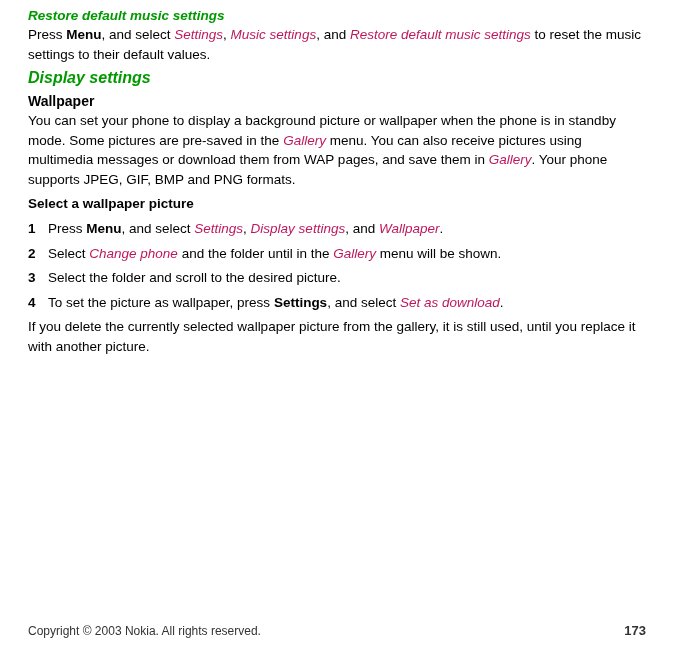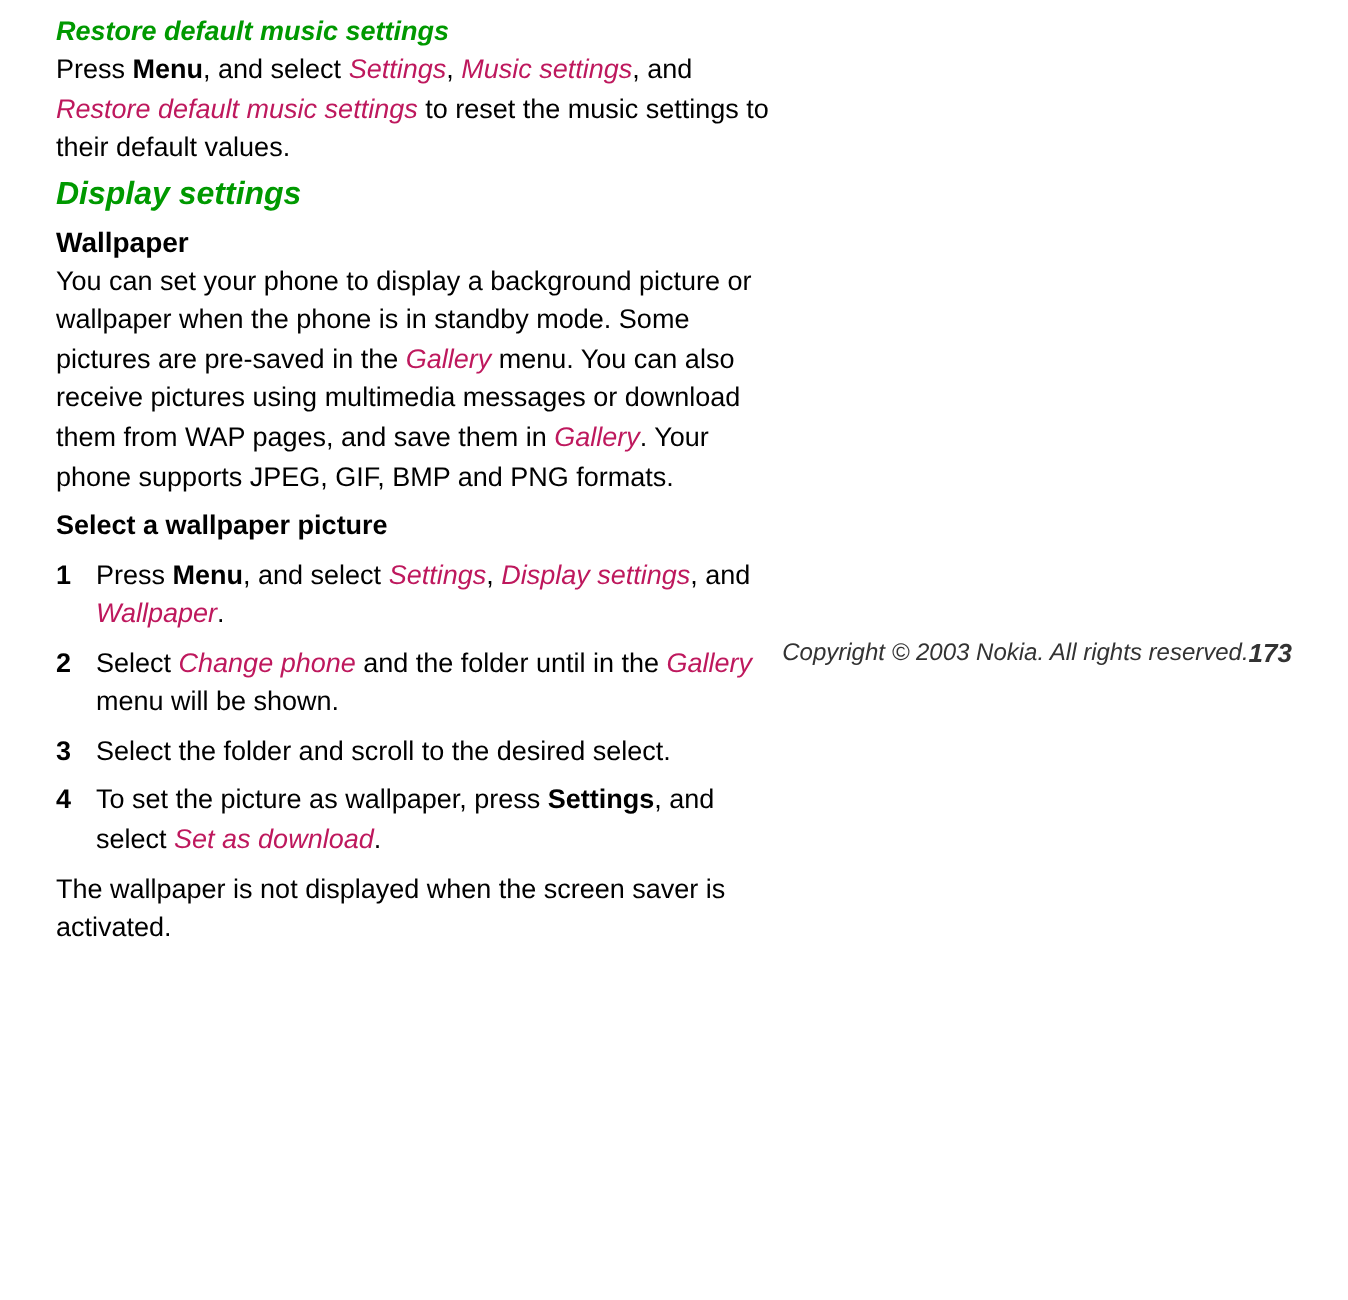--- a/index.html
+++ b/index.html
@@ -14,21 +14,21 @@
       font-family: 'Nokia Sans', Arial, sans-serif;
       font-size: 13.5px;
       color: #000000;
       overflow: hidden;
     }
     .page {
       width: 674px;
       height: 650px;
       padding: 8px 28px 8px 28px;
       display: flex;
-      flex-direction: row;
+      flex-direction: column;
       position: relative;
     }
     .content {
       flex: 1;
     }
     h2.section-title {
       color: #009900;
       font-size: 16px;
       font-weight: bold;
       margin-bottom: 3px;
@@ -76,21 +76,20 @@
     .footer {
       text-align: center;
       font-size: 12px;
       color: #333333;
       padding-top: 6px;
       padding-bottom: 4px;
       display: flex;
       justify-content: space-between;
       align-items: center;
       border-top: none;
-      font-style: italic;
     }
     .footer-page-num {
       font-weight: bold;
       font-size: 13px;
     }
     .restore-heading {
       color: #009900;
       font-weight: bold;
       font-style: italic;
       font-size: 13.5px;
@@ -131,33 +130,33 @@
 
       <div class="step-item">
         <span class="step-num">2</span>
         <span class="step-text">
           <span>Select </span><span class="link-green">Change phone</span><span> and the folder until in the </span><span class="link-green">Gallery</span><span> menu will be shown.</span>
         </span>
       </div>
 
       <div class="step-item">
         <span class="step-num">3</span>
-        <span class="step-text">Select the folder and scroll to the desired select.</span>
+        <span class="step-text">Select the folder and scroll to the desired picture.</span>
       </div>
 
       <div class="step-item">
         <span class="step-num">4</span>
         <span class="step-text">
           <span>To set the picture as wallpaper, press </span><span class="bold-inline">Settings</span><span>, and select </span><span class="link-green">Set as download</span><span>.</span>
         </span>
       </div>
 
     </div>
 
-    <p>The wallpaper is not displayed when the screen saver is activated.</p>
+    <p>If you delete the currently selected wallpaper picture from the gallery, it is still used, until you replace it with another picture.</p>
 
   </div>
 
   <div class="footer">
     <span>Copyright © 2003 Nokia. All rights reserved.</span>
     <span class="footer-page-num">173</span>
   </div>
 </div>
 
 </body></html>

